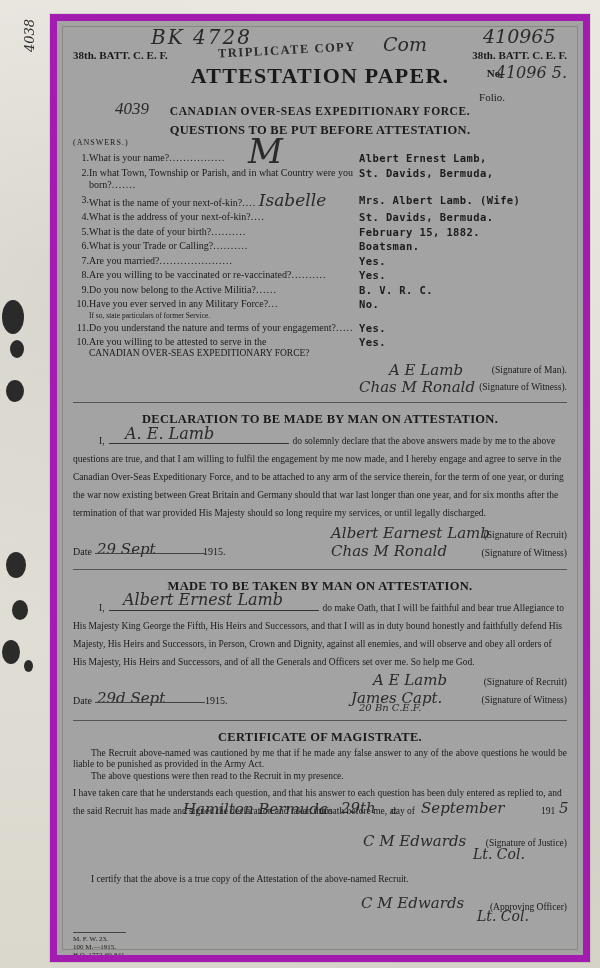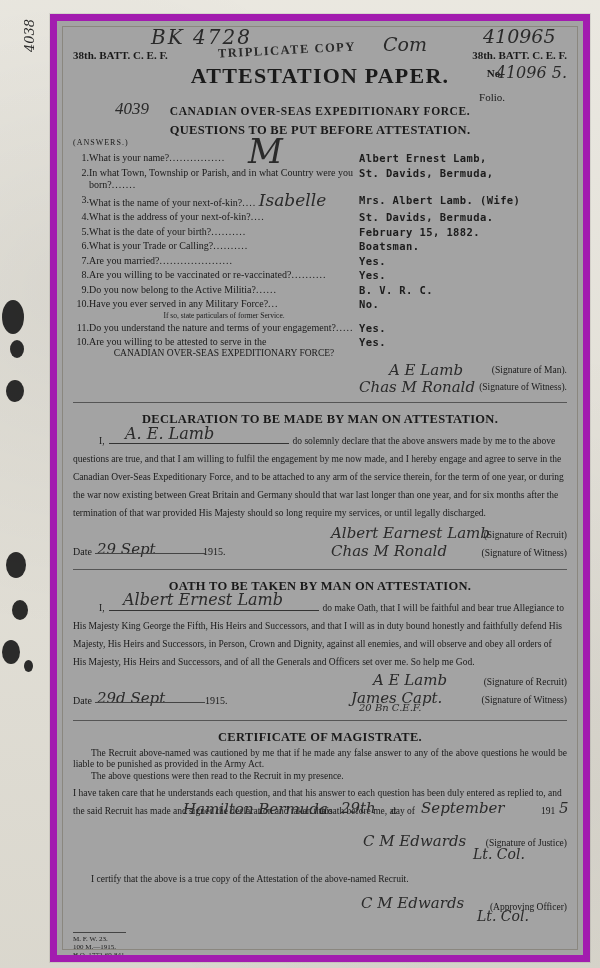--- a/index.html
+++ b/index.html
@@ -85,21 +85,21 @@
     margin:4px 0 0 0;
   }
   .answers{font-size:8px;text-align:left;letter-spacing:1px;margin:0 0 4px 0;}
 
   table.q{width:100%;border-collapse:collapse;}
   table.q td{vertical-align:top;padding:1px 0;}
   td.num{width:16px;font-size:10px;text-align:right;padding-right:4px;}
   td.qt{font-size:10px;line-height:12.5px;width:270px;}
   td.ans{font-size:10px;padding-left:8px;}
   .dots{letter-spacing:1px;}
-  .sub{font-size:7.5px;display:block;line-height:9px;text-align:center;}
+  .sub{font-size:7.5px;display:block;line-height:9px;}
   .smallcaps{font-variant:small-caps;font-size:9.5px;}
   .sect-h{
     text-align:center;font-weight:bold;font-size:12.5px;
     margin:9px 0 3px 0;letter-spacing:.3px;
   }
   .para{font-size:9.5px;line-height:11.6px;text-align:justify;}
   .rule{border-top:1px solid #555;margin:3px 0;}
   .hrline{
     display:inline-block;border-bottom:1px solid #333;height:11px;
   }
@@ -253,21 +253,21 @@
         <span style="position:absolute;right:0;top:28px;font-size:9.5px;">(Signature of Witness)</span>
         <span style="position:absolute;left:0;top:26px;font-size:10px;">Date</span>
         <span class="hw" style="position:absolute;left:24px;top:20px;font-size:15px;">29 Sept</span>
         <span style="position:absolute;left:130px;top:26px;font-size:10px;">1915.</span>
         <span style="position:absolute;left:22px;top:33px;width:110px;border-bottom:1px solid #444;"></span>
       </div>
 
       <div class="rule"></div>
 
       
-      <div class="sect-h">OATH TO BE TAKEN BY MAN ON ATTESTATION.</div>
+      <div class="sect-h">MADE TO BE TAKEN BY MAN ON ATTESTATION.</div>
       <div style="position:relative;">
         <span style="font-size:9.5px;padding-left:26px;">I,</span>
         <span class="hrline" style="width:210px;"></span>
         <span class="hw" style="position:absolute;left:50px;top:-7px;font-size:16px;">Albert Ernest Lamb</span>
         <span class="para">do make Oath, that I will be faithful and bear true Allegiance to His Majesty King George the Fifth, His Heirs and Successors, and that I will as in duty bound honestly and faithfully defend His Majesty, His Heirs and Successors, in Person, Crown and Dignity, against all enemies, and will observe and obey all orders of His Majesty, His Heirs and Successors, and of all the Generals and Officers set over me.  So help me God.</span>
       </div>
 
       <div style="position:relative;height:48px;">
         <span class="hw" style="position:absolute;left:300px;top:2px;font-size:15px;">A E Lamb</span>
         <span style="position:absolute;right:0;top:8px;font-size:9.5px;">(Signature of Recruit)</span>

